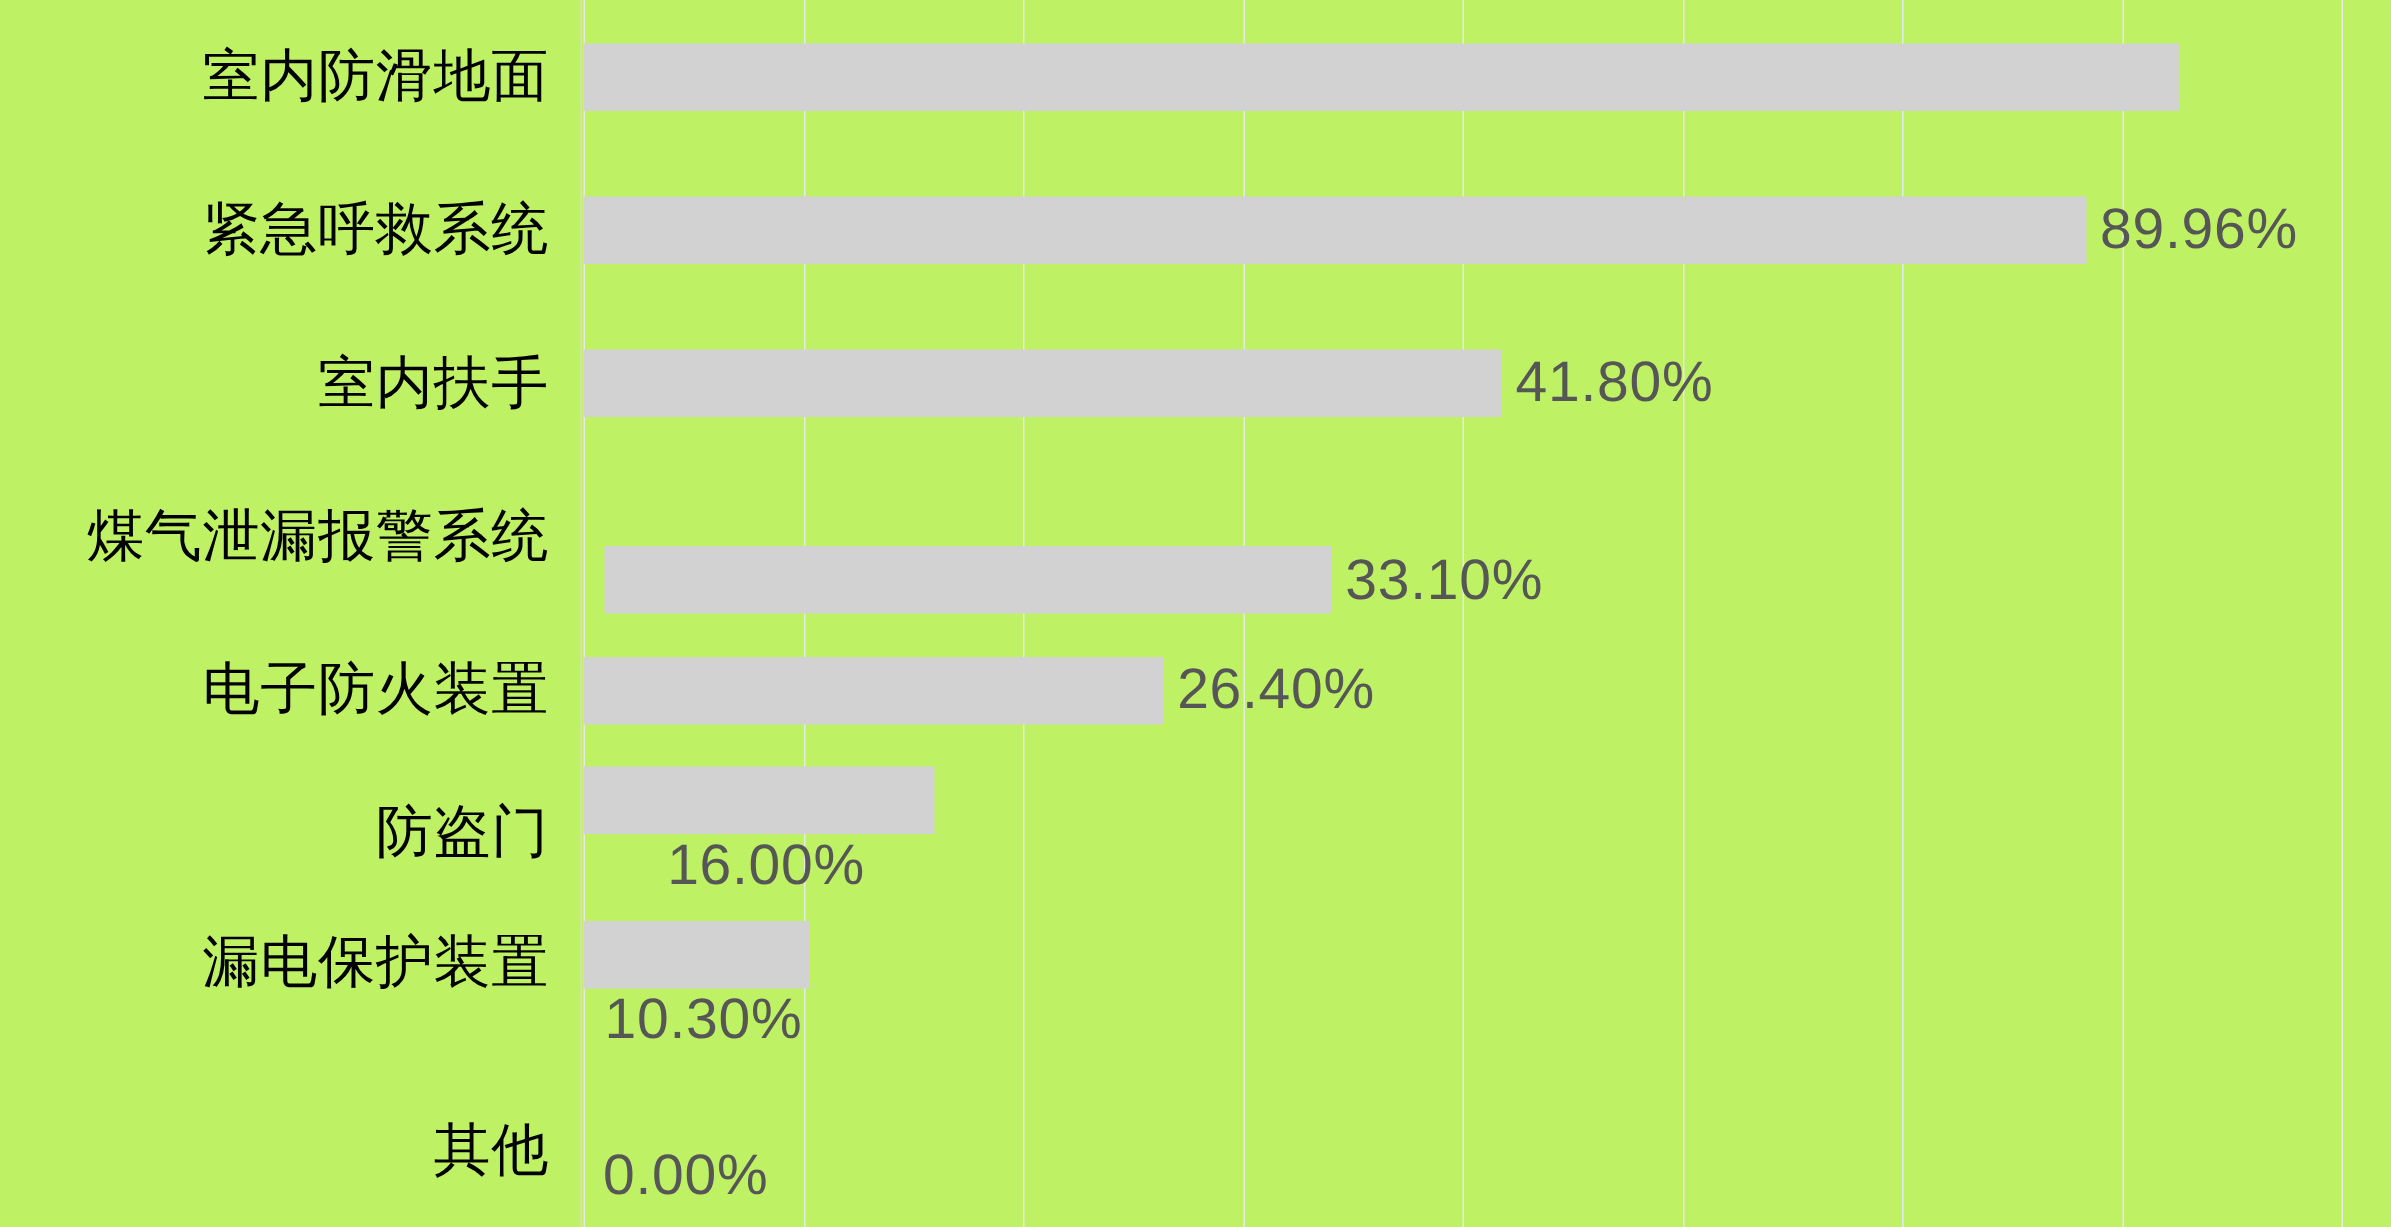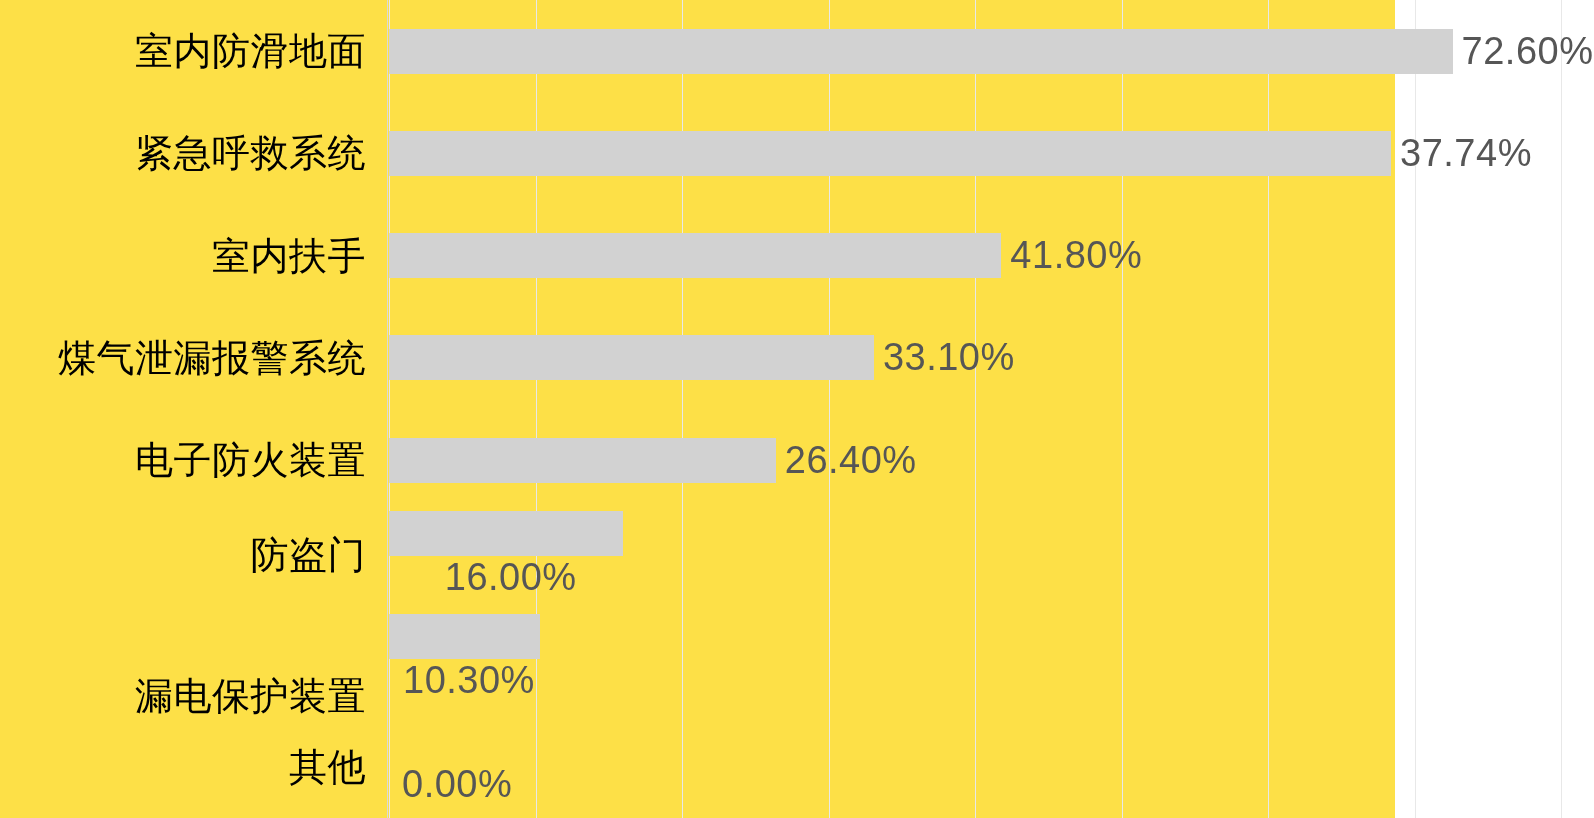--- a/index.html
+++ b/index.html
@@ -11,23 +11,23 @@
   }
   body {
     width: 1594px;
     height: 818px;
     overflow: hidden;
     font-family: "Liberation Sans", "DejaVu Sans", sans-serif;
   }
 
   #chart-root {
     position: relative;
-    width: 1395px;
+    width: 1594px;
     height: 818px;
-    background: #fde047;
+    background: #bef264;
   }
 
   
   
   .label-col {
     position: absolute;
     left: 0;
     top: 0;
     width: 366px;
     height: 818px;
@@ -127,38 +127,37 @@
       </div>
   </div>
 
   <div class="label-col" id="label-col">
       <div class="cat-label" style="top: 0px; height: 102.25px; line-height: 102.25px;">室内防滑地面</div>
       <div class="cat-label" style="top: 102.25px; height: 102.25px; line-height: 102.25px;">紧急呼救系统</div>
       <div class="cat-label" style="top: 204.5px; height: 102.25px; line-height: 102.25px;">室内扶手</div>
       <div class="cat-label" style="top: 306.75px; height: 102.25px; line-height: 102.25px;">煤气泄漏报警系统</div>
       <div class="cat-label" style="top: 409px; height: 102.25px; line-height: 102.25px;">电子防火装置</div>
       <div class="cat-label" style="top: 504px; height: 102.25px; line-height: 102.25px;">防盗门</div>
-      <div class="cat-label" style="top: 645px; height: 102.25px; line-height: 102.25px;">漏电保护装置</div>
+      <div class="cat-label" style="top: 591px; height: 102.25px; line-height: 102.25px;">漏电保护装置</div>
       <div class="cat-label" style="top: 715.75px; height: 102.25px; line-height: 102.25px;">其他</div>
     </div>
 
   <div id="bars-layer">
       <div class="bar-wrap" style="position: absolute; left: 389px; top: 0px;">
         <div class="bar" style="width: 1063.59px; background: rgb(210, 210, 210);"></div>
-        <div class="bar-value" style="color: rgb(86, 86, 86);">72.60%</div>
       </div>
       <div class="bar-wrap" style="position: absolute; left: 389px; top: 102.25px;">
         <div class="bar" style="width: 1002.06px; background: rgb(210, 210, 210);"></div>
-        <div class="bar-value" style="color: rgb(86, 86, 86);">37.74%</div>
+        <div class="bar-value" style="color: rgb(86, 86, 86);">89.96%</div>
       </div>
       <div class="bar-wrap" style="position: absolute; left: 389px; top: 204.5px;">
         <div class="bar" style="width: 612.37px; background: rgb(210, 210, 210);"></div>
         <div class="bar-value" style="color: rgb(86, 86, 86);">41.80%</div>
       </div>
-      <div class="bar-wrap" style="position: absolute; left: 389px; top: 306.75px;">
+      <div class="bar-wrap" style="position: absolute; left: 403px; top: 306.75px; align-items: flex-end;">
         <div class="bar" style="width: 484.915px; background: rgb(210, 210, 210);"></div>
         <div class="bar-value" style="color: rgb(86, 86, 86);">33.10%</div>
       </div>
       <div class="bar-wrap" style="position: absolute; left: 389px; top: 409px;">
         <div class="bar" style="width: 386.76px; background: rgb(210, 210, 210);"></div>
         <div class="bar-value" style="color: rgb(86, 86, 86);">26.40%</div>
       </div>
       <div class="bar-wrap" style="position: absolute; left: 389px; top: 511.25px; flex-direction: column;">
         <div class="bar" style="width: 234.4px; background: rgb(210, 210, 210);"></div>
         <div class="bar-value" style="color: rgb(86, 86, 86);">16.00%</div>

